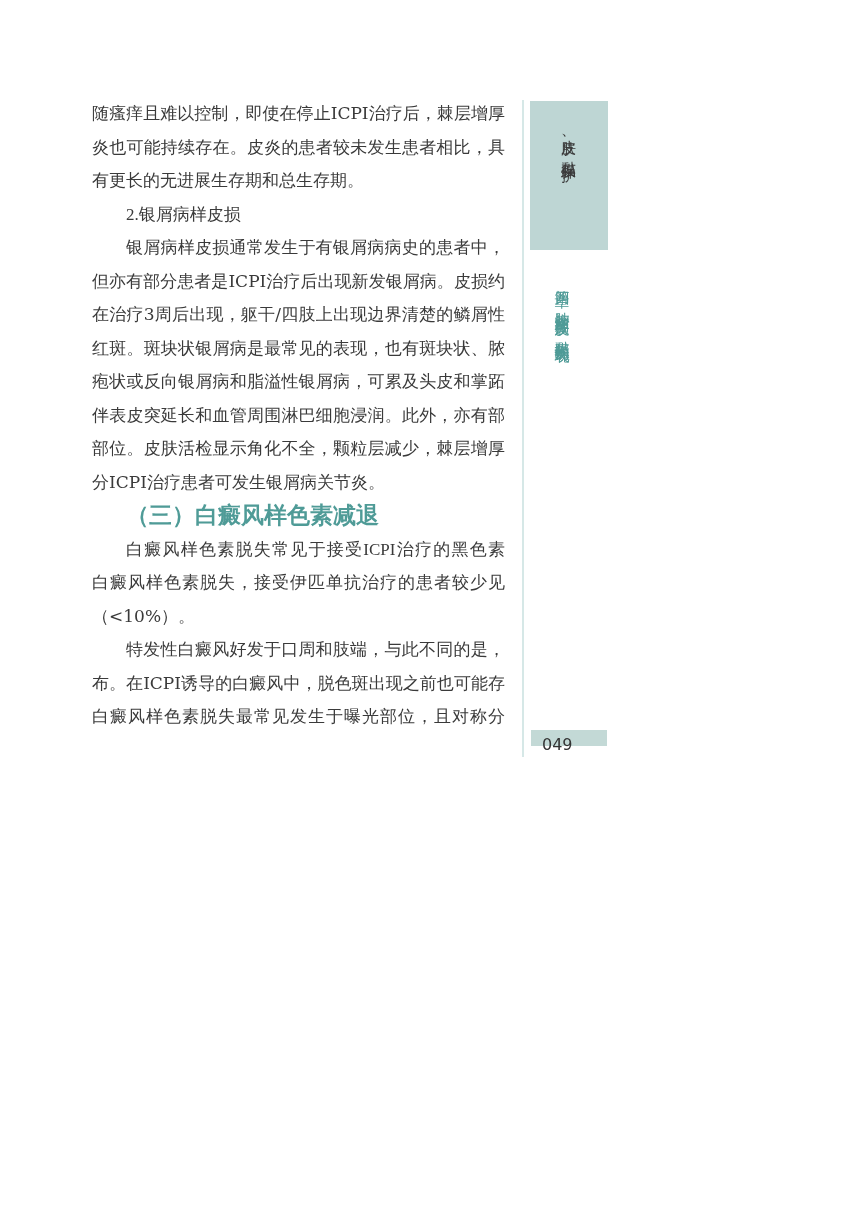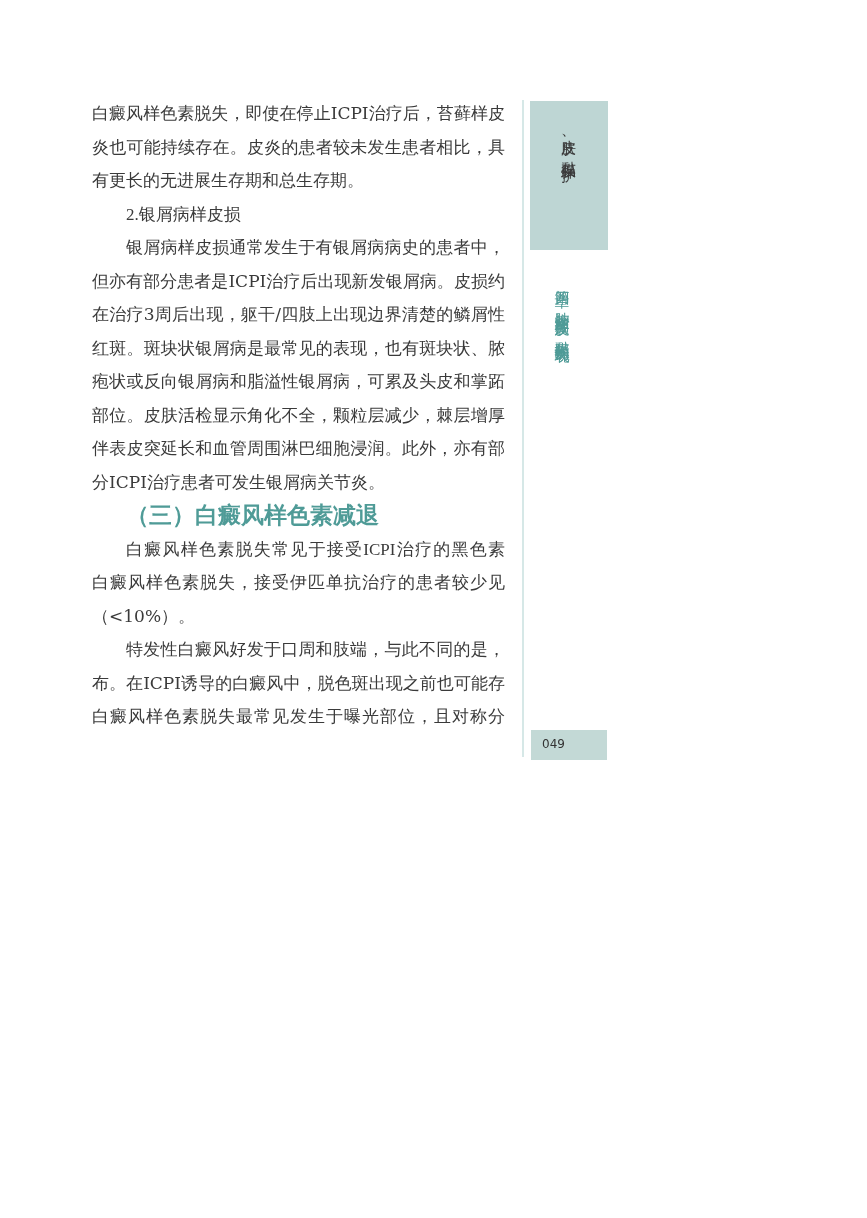--- a/index.html
+++ b/index.html
@@ -97,48 +97,48 @@
     height: 480px;
   }
   .chapter .chapter-title {
     margin-top: 17px;
   }
   .page-num-box {
     position: absolute;
     left: 531px;
     top: 730px;
     width: 76px;
-    height: 30px;
+    height: 16px;
     line-height: 29px;
     background: var(--pagebox-bg, #c3d9d6);
     padding-left: 11px;
     box-sizing: border-box;
     font-family: "DejaVu Sans", "Liberation Sans", sans-serif;
-    font-size: 12px;
+    font-size: 16px;
     color: #333333;
   }
 </style>
 </head>
 <body>
 
 <div class="page">
 
   <div class="main-text">
 
-  <div class="line t-body">白癜风样色素脱失，即使在停止ICPI治疗后，苔藓样皮</div>
+  <div class="line t-body">随瘙痒且难以控制，即使在停止ICPI治疗后，棘层增厚</div>
       <div class="line t-body">炎也可能持续存在。皮炎的患者较未发生患者相比，具</div>
       <div class="line t-body para-end">有更长的无进展生存期和总生存期。</div>
       <div class="line t-subheading indent para-end">2.银屑病样皮损</div>
       <div class="line t-body indent">银屑病样皮损通常发生于有银屑病病史的患者中，</div>
       <div class="line t-body">但亦有部分患者是ICPI治疗后出现新发银屑病。皮损约</div>
       <div class="line t-body">在治疗3周后出现，躯干/四肢上出现边界清楚的鳞屑性</div>
       <div class="line t-body">红斑。斑块状银屑病是最常见的表现，也有斑块状、脓</div>
       <div class="line t-body">疱状或反向银屑病和脂溢性银屑病，可累及头皮和掌跖</div>
+      <div class="line t-body">伴表皮突延长和血管周围淋巴细胞浸润。此外，亦有部</div>
       <div class="line t-body">部位。皮肤活检显示角化不全，颗粒层减少，棘层增厚</div>
-      <div class="line t-body">伴表皮突延长和血管周围淋巴细胞浸润。此外，亦有部</div>
       <div class="line t-body para-end">分ICPI治疗患者可发生银屑病关节炎。</div>
       <div class="line t-heading indent para-end">（三）白癜风样色素减退</div>
       <div class="line t-body indent">白癜风样色素脱失常见于接受ICPI治疗的黑色素</div>
       <div class="line t-body">白癜风样色素脱失，接受伊匹单抗治疗的患者较少见</div>
       <div class="line t-body para-end">（&lt;10%）。</div>
       <div class="line t-body indent">特发性白癜风好发于口周和肢端，与此不同的是，</div>
       <div class="line t-body">布。在ICPI诱导的白癜风中，脱色斑出现之前也可能存</div>
       <div class="line t-body">白癜风样色素脱失最常见发生于曝光部位，且对称分</div>
     </div>
 

